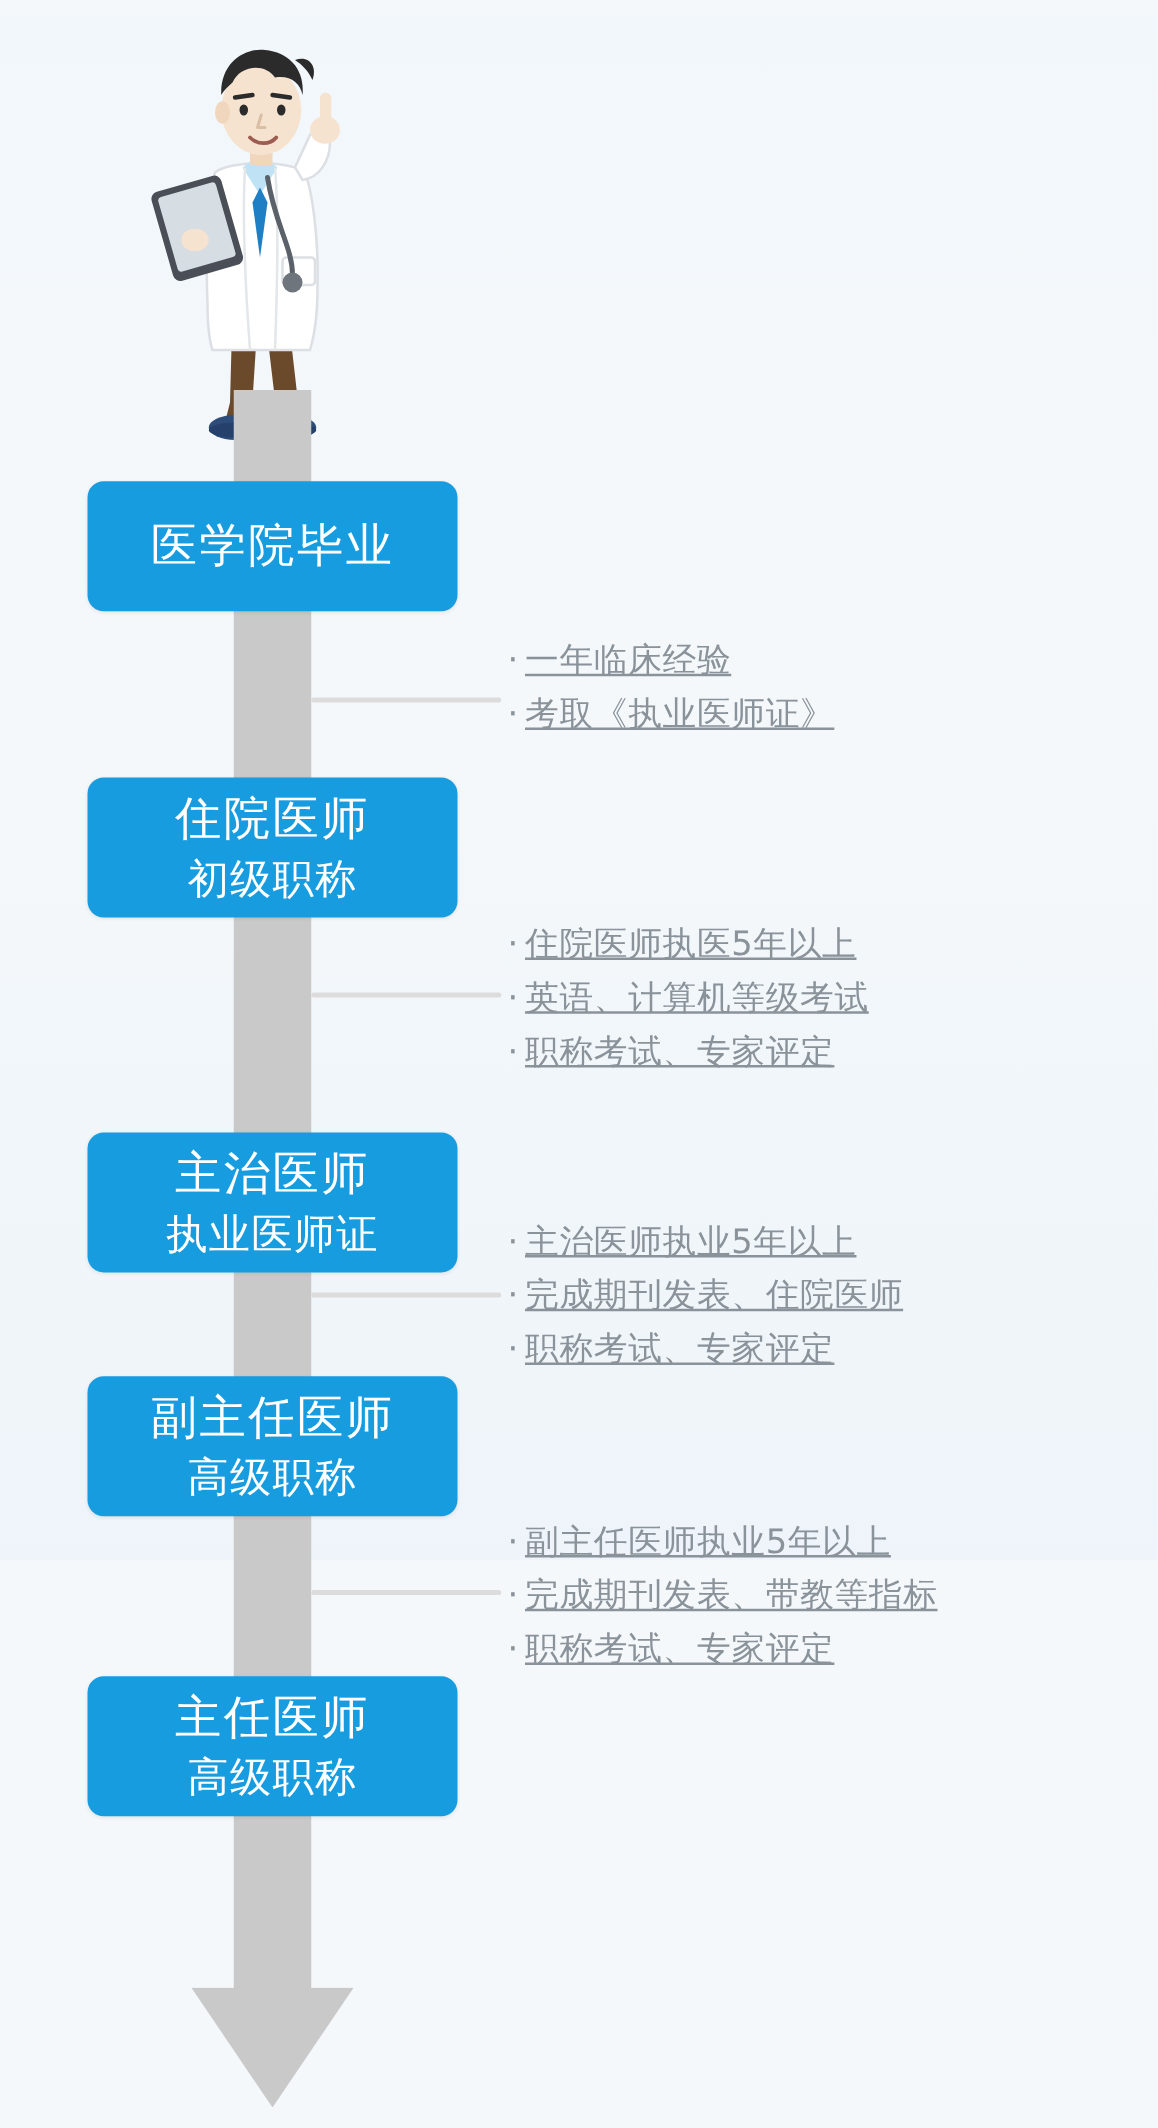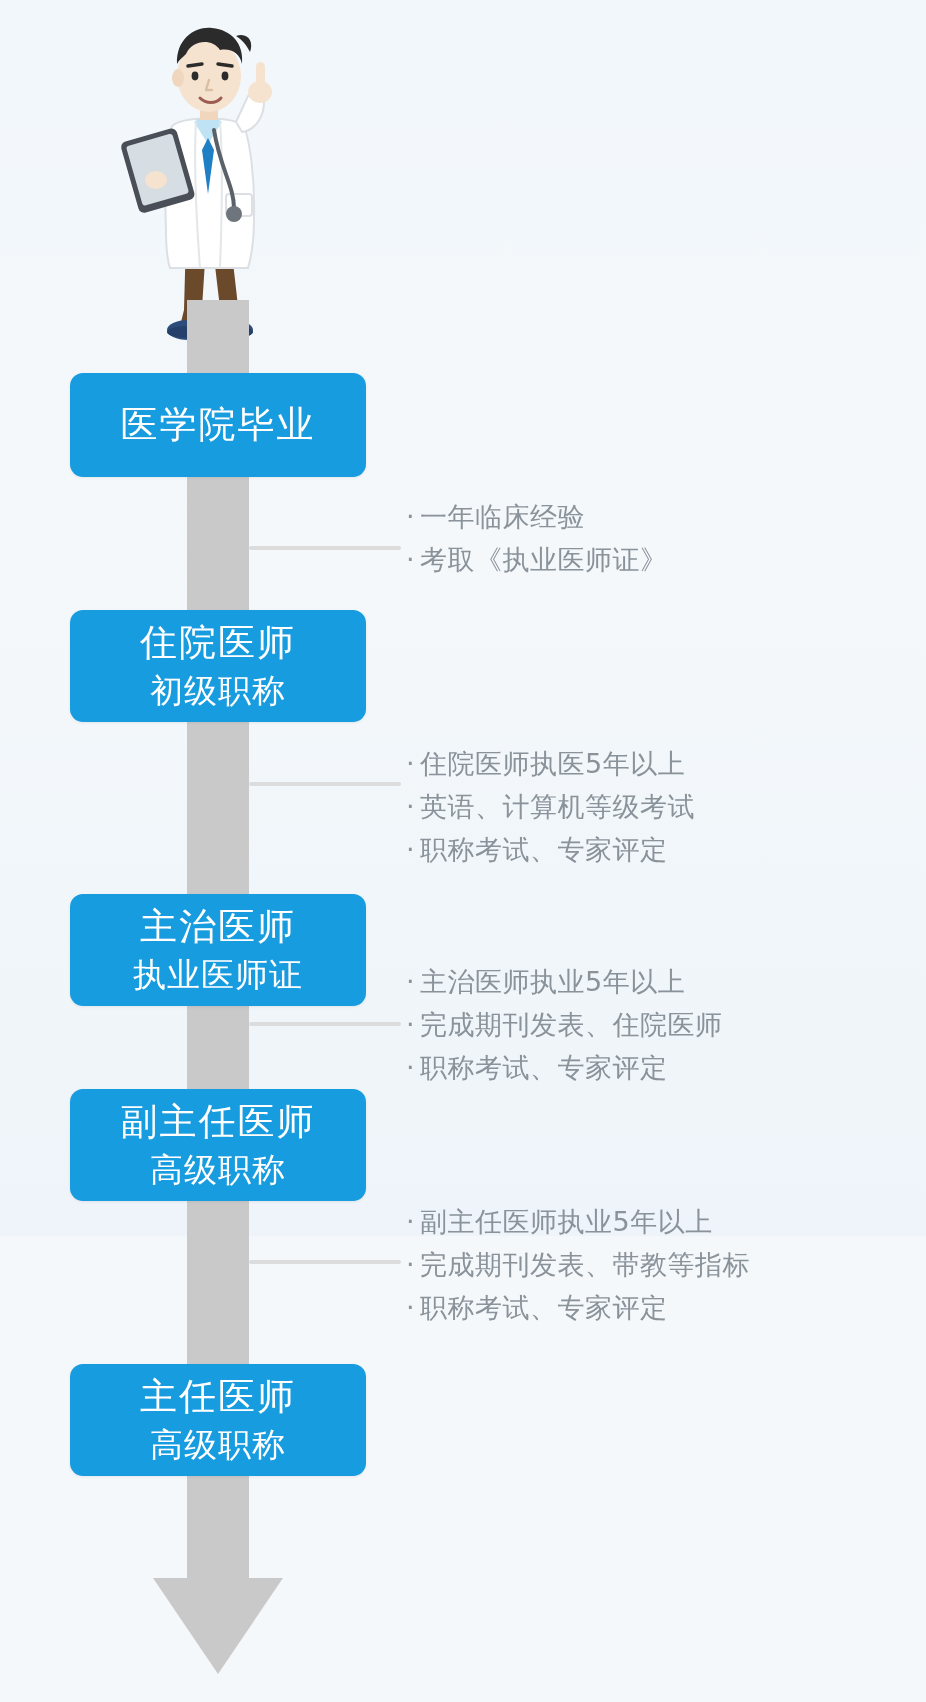--- a/index.html
+++ b/index.html
@@ -4,21 +4,21 @@
 <style>
   * { margin:0; padding:0; box-sizing:border-box; }
   html,body { width:926px; height:1702px; }
   body {
     font-family:"DejaVu Sans","Liberation Sans",sans-serif;
     background:#f4f8fb;
     position:relative;
     overflow:hidden;
   }
   #stage {
-    position:absolute; left:0; top:0; width:926px; height:1236px;
+    position:absolute; left:0; top:12px; width:926px; height:1236px;
     background:linear-gradient(180deg,#f2f7fb 0%,#f4f8fb 45%,#eef4f9 100%);
   }
 
   
   .spine {
     position:absolute;
     left:187px;
     top:300px;
     width:62px;
     height:1290px;
@@ -64,44 +64,44 @@
     margin-top:4px;
     font-weight:400;
   }
   .card.one-line { height:104px; }
   .card.two-line { height:112px; padding-top:4px;align-items:center; }
 
   #card0 { top:373px; }
   #card1 { top:610px; }
   #card2 { top:848px;margin-top:46px; }
   #card3 { top:1089px; }
-  #card4 { top:1329px;margin-top:35px; }
+  #card4 { top:1329px; }
 
   
   .connector {
     position:absolute;
     height:4px;
     background:#dcdcdc;
     border-radius:2px;
   }
 
   
   .bullets {
     position:absolute;
     color:#8a929a;
     font-size:27px;
     line-height:43px;
     letter-spacing:0.5px;
     white-space:nowrap;
   }
-  .bullets .line { display:block; }
+  .bullets .line { display:block;text-decoration:underline; }
   .bullets .dot { display:inline-block; width:14px; }
 
   #bul0 { left:406px; top:495px; }
-  #bul1 { left:406px; top:722px;margin-top:20px; }
+  #bul1 { left:406px; top:722px; }
   #bul2 { left:406px; top:960px; }
   #bul3 { left:406px; top:1200px; }
 
   #con0 { left:249px; top:546px; width:152px; }
   #con1 { left:249px; top:782px; width:152px; }
   #con2 { left:249px; top:1022px; width:152px; }
   #con3 { left:249px; top:1260px; width:152px; }
 </style>
 </head>
 <body>

